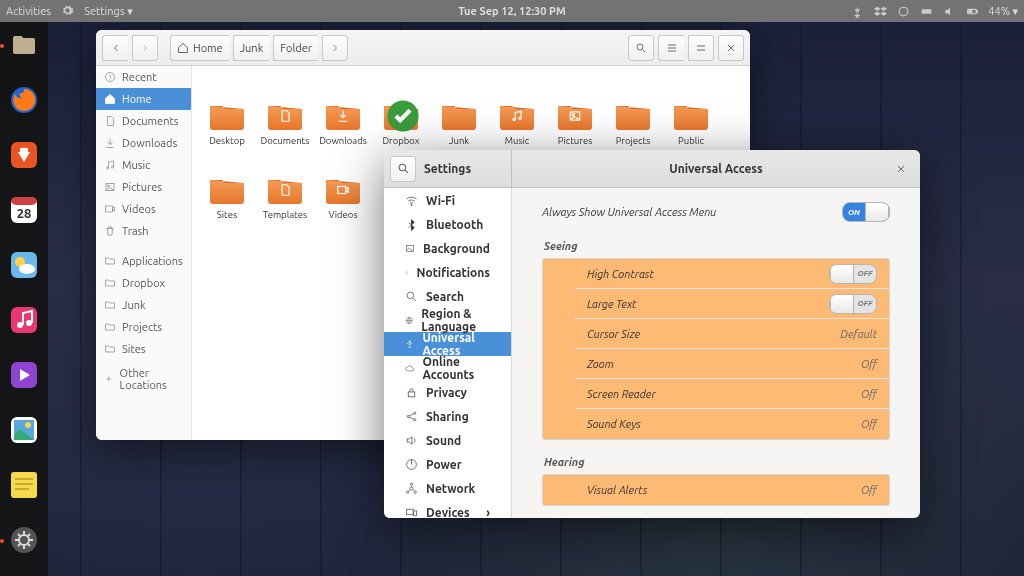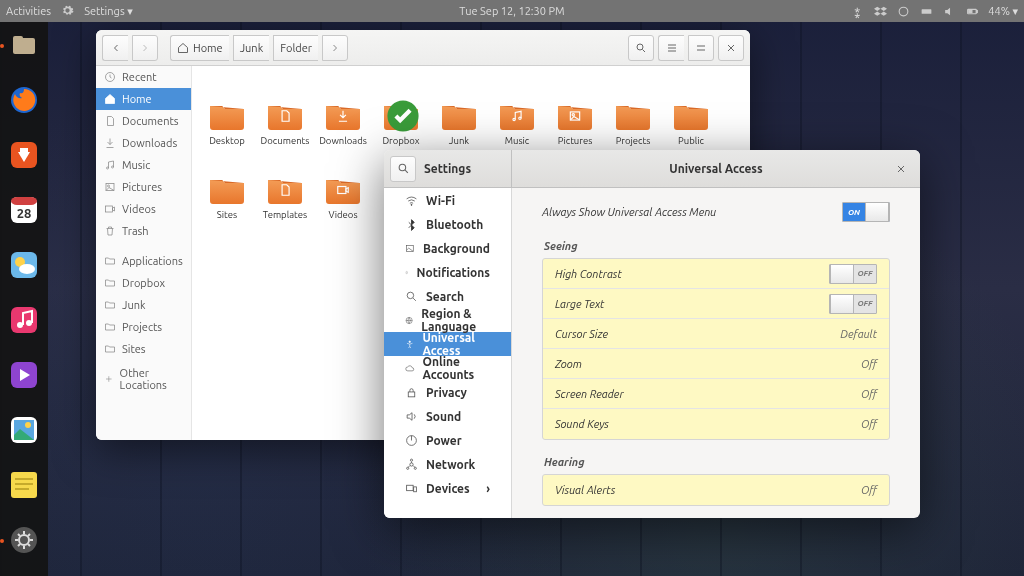--- a/index.html
+++ b/index.html
@@ -6,21 +6,21 @@
   body { width: 1024px; height: 576px; overflow: hidden; background: linear-gradient(180deg, #1a1f3a 0%, #2a2d45 50%, #1e2438 100%); position: relative; }
   
   body::before { content: ""; position: absolute; inset: 0; background:
     repeating-linear-gradient(90deg, rgba(10,15,30,.35) 0 2px, transparent 2px 80px),
     radial-gradient(circle at 70% 90%, rgba(60,90,80,.3), transparent 40%),
     radial-gradient(circle at 20% 80%, rgba(40,60,100,.2), transparent 40%); }
 
   
   .topbar { position: absolute; top: 0; left: 0; right: 0; height: 22px; background: #737373; color: #ddd; font-size: 11px; display: flex; align-items: center; padding: 0 6px; z-index: 50; }
   .topbar .left { display: flex; gap: 10px; align-items: center; }
-  .topbar .center { position: absolute; left: 50%; transform: translateX(-50%); font-weight: 400; }
+  .topbar .center { position: absolute; left: 50%; transform: translateX(-50%); font-weight: 700; }
   .topbar .right { margin-left: auto; display: flex; gap: 9px; align-items: center; }
   .topbar .tb-item { cursor: default; }
   .topbar .icon { width: 14px; height: 14px; display: inline-flex; align-items: center; justify-content: center; }
   .topbar svg { width: 13px; height: 13px; }
 
   
   .dock { position: absolute; left: 0; top: 22px; bottom: 0; width: 48px; background: rgba(20,20,20,.92); display: flex; flex-direction: column; align-items: center; padding-top: 6px; gap: 21px; z-index: 40; }
   .dock .app { width: 38px; height: 38px; border-radius: 8px; display: flex; align-items: center; justify-content: center; font-size: 16px; color: #fff; position: relative; }
   .dock .app.active::before { content: ""; position: absolute; left: -5px; top: 16px; width: 4px; height: 4px; background: #e95420; border-radius: 50%; }
   .dock .spacer { flex: 1; }
@@ -60,25 +60,25 @@
   .set-body { flex: 1; display: flex; overflow: hidden; }
   .set-side { width: 128px; background: #fff; border-right: 1px solid #d8d8d8; overflow-y: auto; }
   .set-side .srow { height: 24px; display: flex; align-items: center; gap: 8px; padding: 0 21px; font-size: 12px; color: #333; font-weight: bold; }
   .set-side .srow.sel { background: #4a90d9; color: #fff; }
   .set-side .srow.sel svg { stroke:#fff; }
   .set-side .srow svg { width:13px; height:13px; stroke:#555; fill:none; stroke-width:1.5; }
   .set-side .srow .chev { margin-left:auto; }
   .set-content { flex: 1; padding: 14px 30px; overflow-y: auto; font-size: 11px; color: #333; font-style: italic; }
   .set-content .toprow { display: flex; align-items: center; margin-bottom: 18px; }
   .set-content .section { font-weight: 600; margin: 6px 0 6px 2px; color: #555; }
-  .panel { background: #fef9c3; border: 1px solid #d5d5d5; border-radius: 3px; margin-bottom: 16px; }
+  .panel { background: #fdba74; border: 1px solid #d5d5d5; border-radius: 3px; margin-bottom: 16px; padding-left: 32px; }
   .panel .prow { height: 30px; display: flex; align-items: center; padding: 0 12px; border-bottom: 1px solid #e5e5e5; }
   .panel .prow:last-child { border-bottom: none; }
   .panel .prow .val { margin-left: auto; color: #666; }
-  .switch { margin-left: auto; width: 48px; height: 20px; border-radius: 1px; border:1px solid #b5b5b5; display: flex; font-size: 8px; font-weight: 700; overflow:hidden; }
+  .switch { margin-left: auto; width: 48px; height: 20px; border-radius: 8px; border:1px solid #b5b5b5; display: flex; font-size: 8px; font-weight: 700; overflow:hidden; }
   .switch.on { background: #3584e4; }
   .switch.off { background: #e4e4e4; }
   .switch .knob { width: 24px; background: linear-gradient(#fff,#e8e8e8); border-left:1px solid #b5b5b5; border-right:1px solid #b5b5b5; }
   .switch .lbl { flex:1; display:flex; align-items:center; justify-content:center; }
   .switch.on .lbl { color:#fff; }
   .switch.off .lbl { color:#777; }
 </style>
 </head>
 <body>
 
@@ -556,20 +556,29 @@
         </div>
         <div class="srow">
           <svg viewBox="0 0 24 24">
             <rect x="6" y="11" width="12" height="9"></rect>
             <path d="M9 11V8a3 3 0 016 0v3"></path>
           </svg>
           <span>Privacy</span>
         </div>
         <div class="srow">
           <svg viewBox="0 0 24 24">
+            <circle cx="6" cy="12" r="2"></circle>
+            <circle cx="18" cy="6" r="2"></circle>
+            <circle cx="18" cy="18" r="2"></circle>
+            <path d="M8 11l8-4M8 13l8 4"></path>
+          </svg>
+          <span>Sharing</span>
+        </div>
+        <div class="srow">
+          <svg viewBox="0 0 24 24">
             <path d="M4 9h4l5-4v14l-5-4H4z"></path>
             <path d="M17 8a6 6 0 010 8"></path>
           </svg>
           <span>Sound</span>
         </div>
         <div class="srow">
           <svg viewBox="0 0 24 24">
             <circle cx="12" cy="12" r="9"></circle>
             <path d="M12 3v9"></path>
           </svg>

